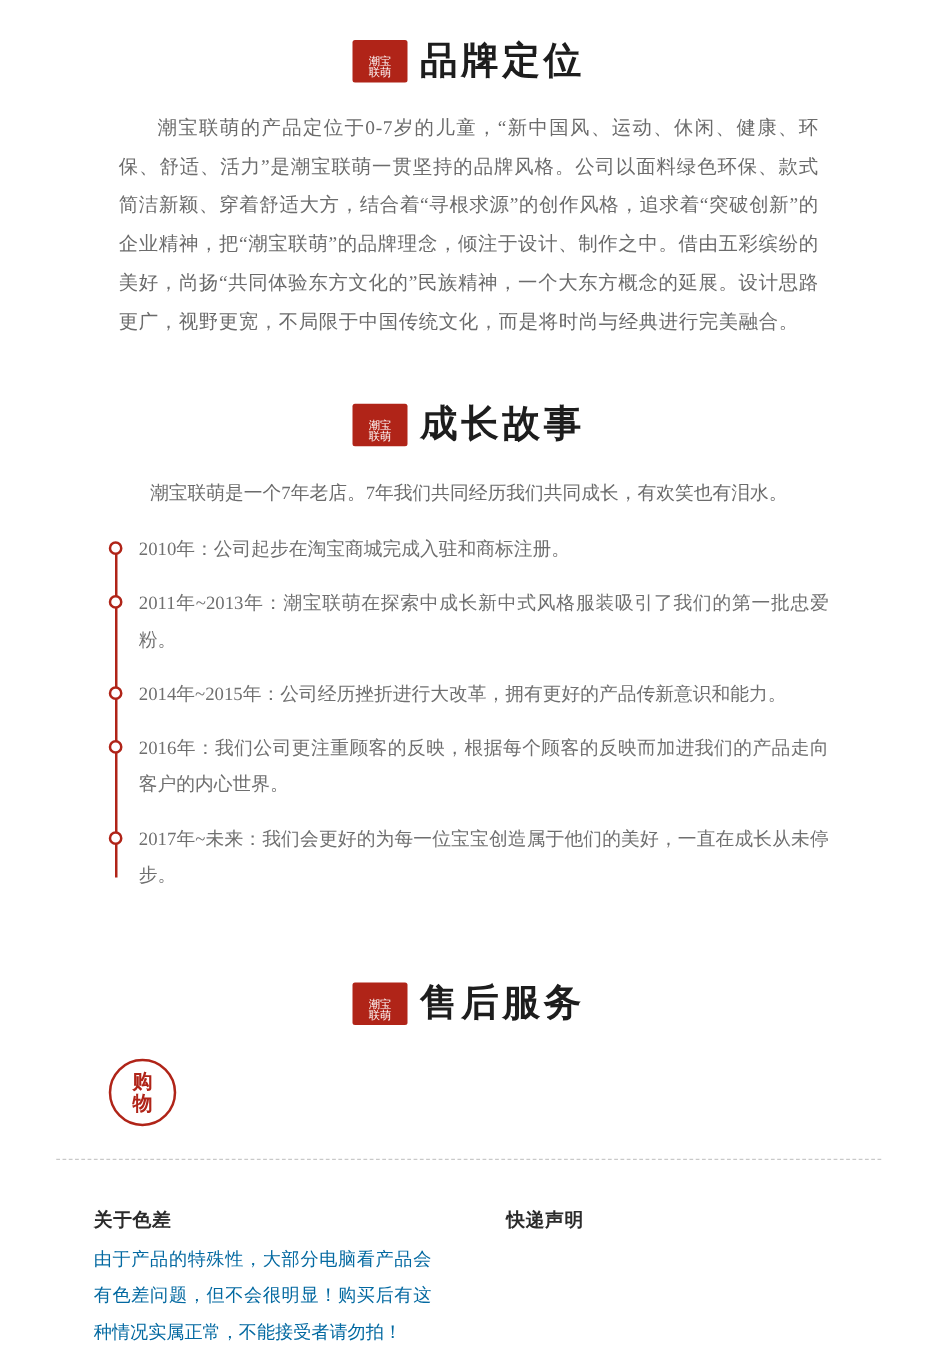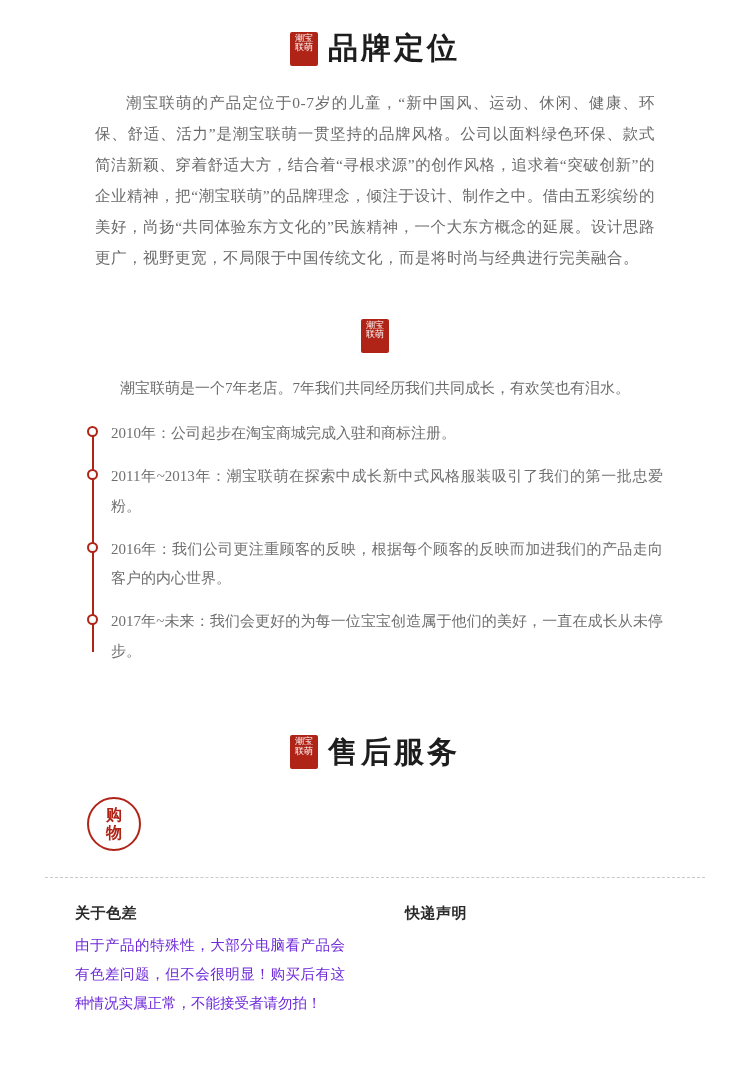--- a/index.html
+++ b/index.html
@@ -25,29 +25,29 @@
 
   
   .section-head {
     display: flex;
     align-items: center;
     justify-content: center;
     gap: 10px;
     margin: 0 auto;
   }
   .seal {
-    width: 28px;
+    width: 44px;
     height: 34px;
     background: #b02418;
     color: #fff;
     border-radius: 2px;
     display: flex;
     flex-direction: column;
     align-items: center;
-    justify-content: flex-start;
+    justify-content: flex-end;
     font-family: "Liberation Serif", serif;
     font-size: 9px;
     line-height: 1.05;
     letter-spacing: 0;
     padding: 2px 0;
   }
   .seal span { display: block; }
   .section-title {
     font-size: 30px;
     font-weight: bold;
@@ -156,38 +156,38 @@
     width: 660px;
     margin: 26px auto 0 auto;
     border: none;
     border-top: 1px dashed #c9c9c9;
     height: 0;
   }
 
   
   .faq-grid {
     width: 600px;
-    margin: 26px auto 0 auto;
+    margin: 39px auto 0 auto;
     display: grid;
     grid-template-columns: 1fr 1fr;
     column-gap: 60px;
     row-gap: 30px;
   }
   .faq-item { }
   .faq-title {
     font-size: 15px;
     font-weight: bold;
     color: #2b2b2b;
     margin-bottom: 8px;
     letter-spacing: 0.5px;
   }
   .faq-text {
     font-size: 14.5px;
     line-height: 2.0;
-    color: #6d28d9;
+    color: #0369a1;
     text-align: justify;
   }
 </style>
 </head>
 <body>
 
 <div class="page">
 
   <section class="brand-section">
     <div class="section-head">
@@ -199,32 +199,37 @@
     </div>
     <div class="brand-body para">潮宝联萌的产品定位于0-7岁的儿童，“新中国风、运动、休闲、健康、环保、舒适、活力”是潮宝联萌一贯坚持的品牌风格。公司以面料绿色环保、款式简洁新颖、穿着舒适大方，结合着“寻根求源”的创作风格，追求着“突破创新”的企业精神，把“潮宝联萌”的品牌理念，倾注于设计、制作之中。借由五彩缤纷的美好，尚扬“共同体验东方文化的”民族精神，一个大东方概念的延展。设计思路更广，视野更宽，不局限于中国传统文化，而是将时尚与经典进行完美融合。</div>
   </section>
 
   <section class="growth-section">
     <div class="section-head">
       <div class="seal">
         <span>潮宝</span>
         <span>联萌</span>
       </div>
+      <div class="section-title">成长故事</div>
     </div>
 
     <div class="growth-intro">潮宝联萌是一个7年老店。7年我们共同经历我们共同成长，有欢笑也有泪水。</div>
 
     <div class="timeline">
       <div class="tl-item">
         <span class="tl-dot"></span>
         <div class="tl-text">2010年：公司起步在淘宝商城完成入驻和商标注册。</div>
       </div>
       <div class="tl-item">
         <span class="tl-dot"></span>
         <div class="tl-text">2011年~2013年：潮宝联萌在探索中成长新中式风格服装吸引了我们的第一批忠爱粉。</div>
+      </div>
+      <div class="tl-item">
+        <span class="tl-dot"></span>
+        <div class="tl-text">2014年~2015年：公司经历挫折进行大改革，拥有更好的产品传新意识和能力。</div>
       </div>
       <div class="tl-item">
         <span class="tl-dot"></span>
         <div class="tl-text">2016年：我们公司更注重顾客的反映，根据每个顾客的反映而加进我们的产品走向客户的内心世界。</div>
       </div>
       <div class="tl-item">
         <span class="tl-dot"></span>
         <div class="tl-text">2017年~未来：我们会更好的为每一位宝宝创造属于他们的美好，一直在成长从未停步。</div>
       </div>
     </div>

